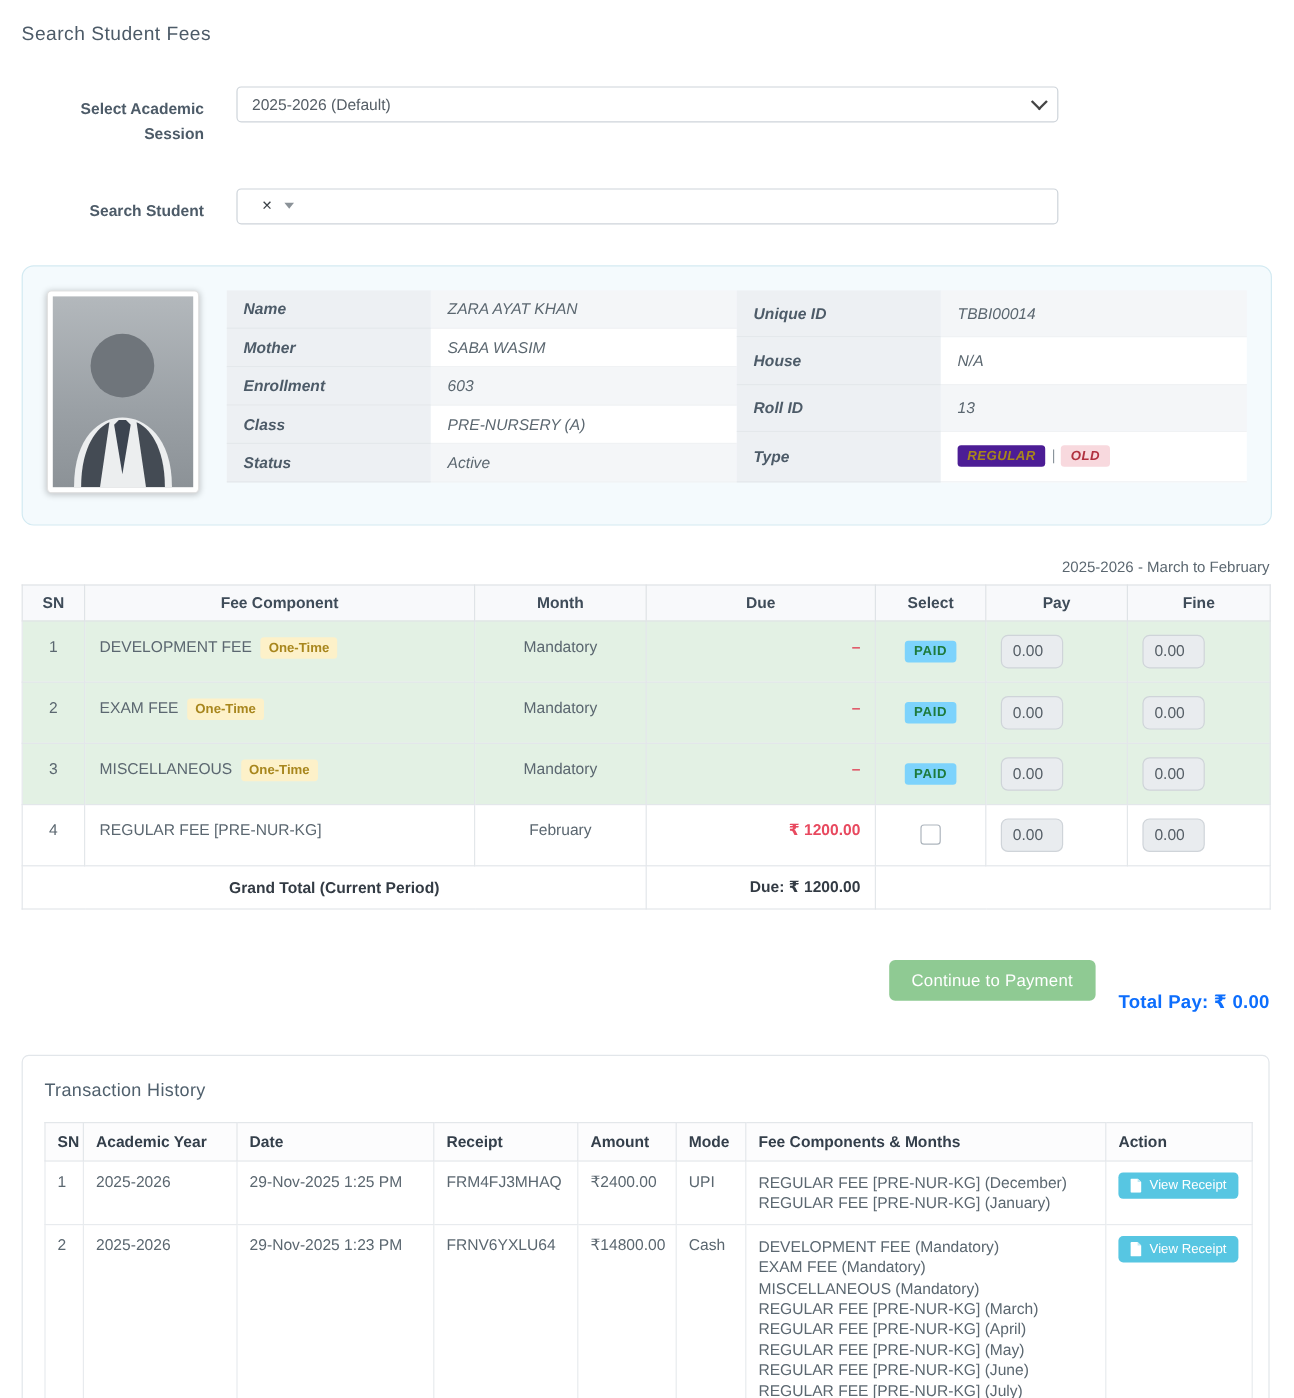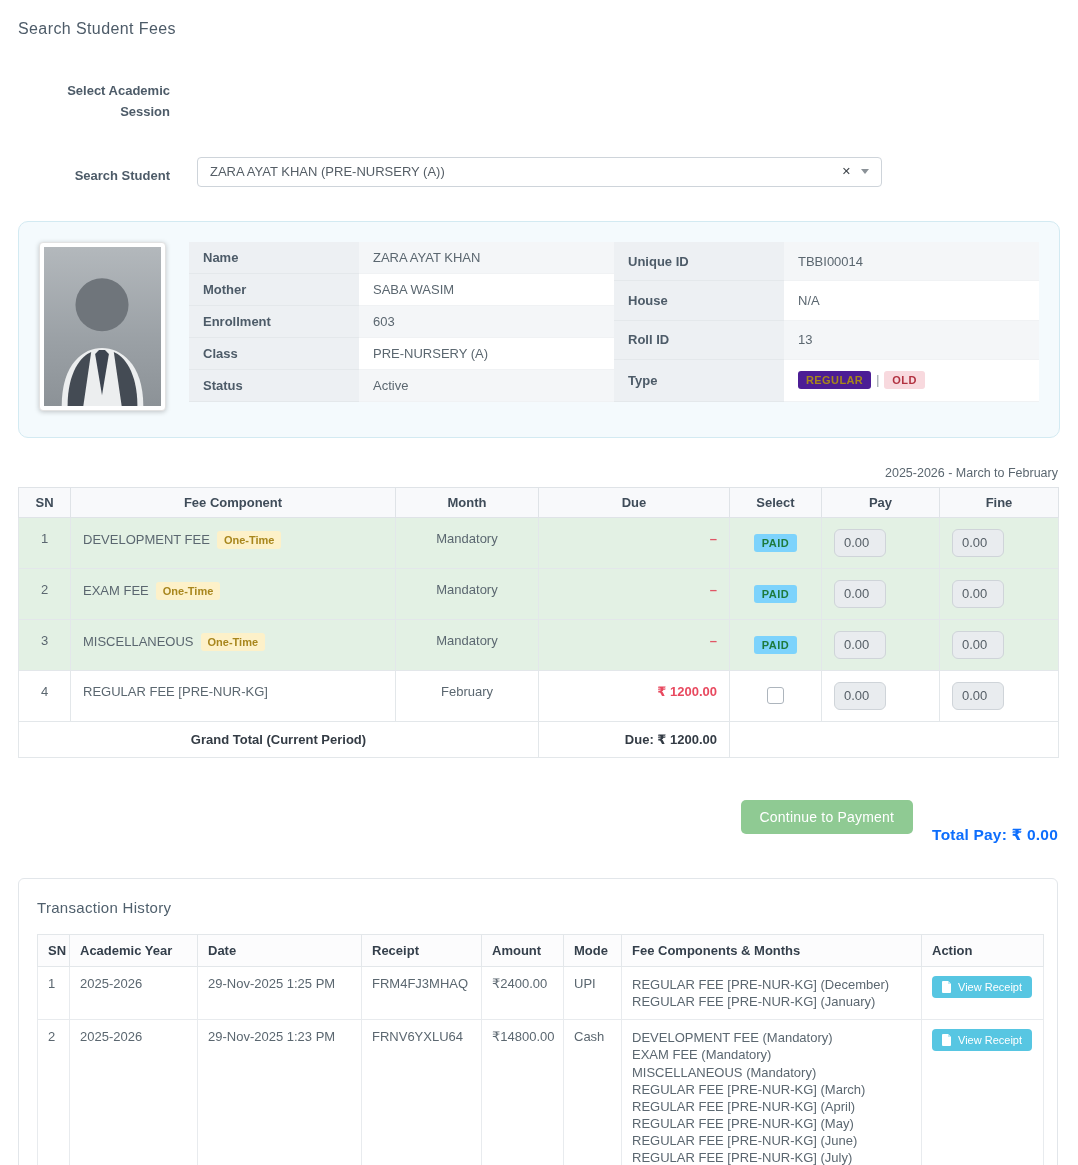--- a/index.html
+++ b/index.html
@@ -94,20 +94,21 @@
     position: relative;
     overflow: hidden;
   }
   .info-tables { flex: 1; display: flex; gap: 0; align-self: flex-start; }
   .info-table { flex: 1; border-collapse: collapse; width: 50%; }
   .info-table td {
     padding: 8px 14px;
     font-size: 13px;
     height: 32px;
     border-bottom: 1px solid #f0f2f4;
+    font-style: italic;
   }
   .info-table td.lbl {
     background: #edf0f3;
     font-weight: bold;
     color: #4d5b68;
     width: 40%;
     border-bottom: 1px solid #e4e8eb;
   }
   .info-table tr:nth-child(odd) td.val { background: #f4f6f8; }
   .info-table tr:nth-child(even) td.val { background: #ffffff; }
@@ -289,27 +290,32 @@
 </head>
 <body>
 
 <div class="page">
 
   <div class="page-title">Search Student Fees</div>
 
   <div class="form-area">
     <div class="form-row">
       <div class="form-label">Select Academic Session</div>
+      <div class="form-control-wrap">
+        <div class="select-box">
+          <span class="grow">2025-2026 (Default)</span>
+          <span class="chevron-down"></span>
+        </div>
+      </div>
     </div>
 
     <div class="form-row">
       <div class="form-label">Search Student</div>
       <div class="form-control-wrap">
         <div class="select-box">
-          <span class="grow">ZARA AYAT KHAN (PRE-NURSERY (A))</span>
           <span class="clear-x">✕</span>
           <span class="caret-down"></span>
         </div>
       </div>
     </div>
   </div>
 
   <div class="student-card">
     <div class="photo-frame">
       <div class="photo-inner">

